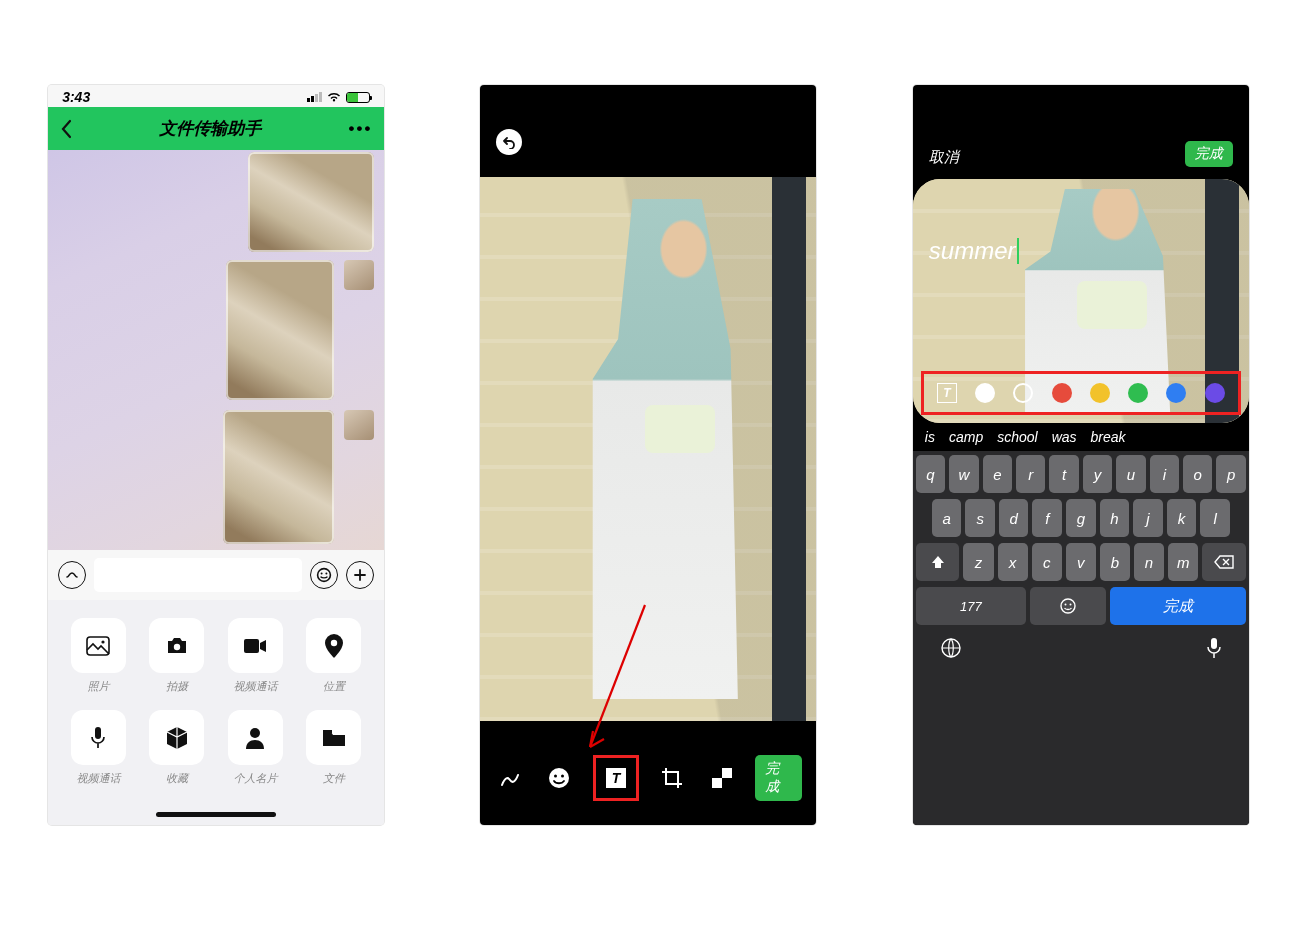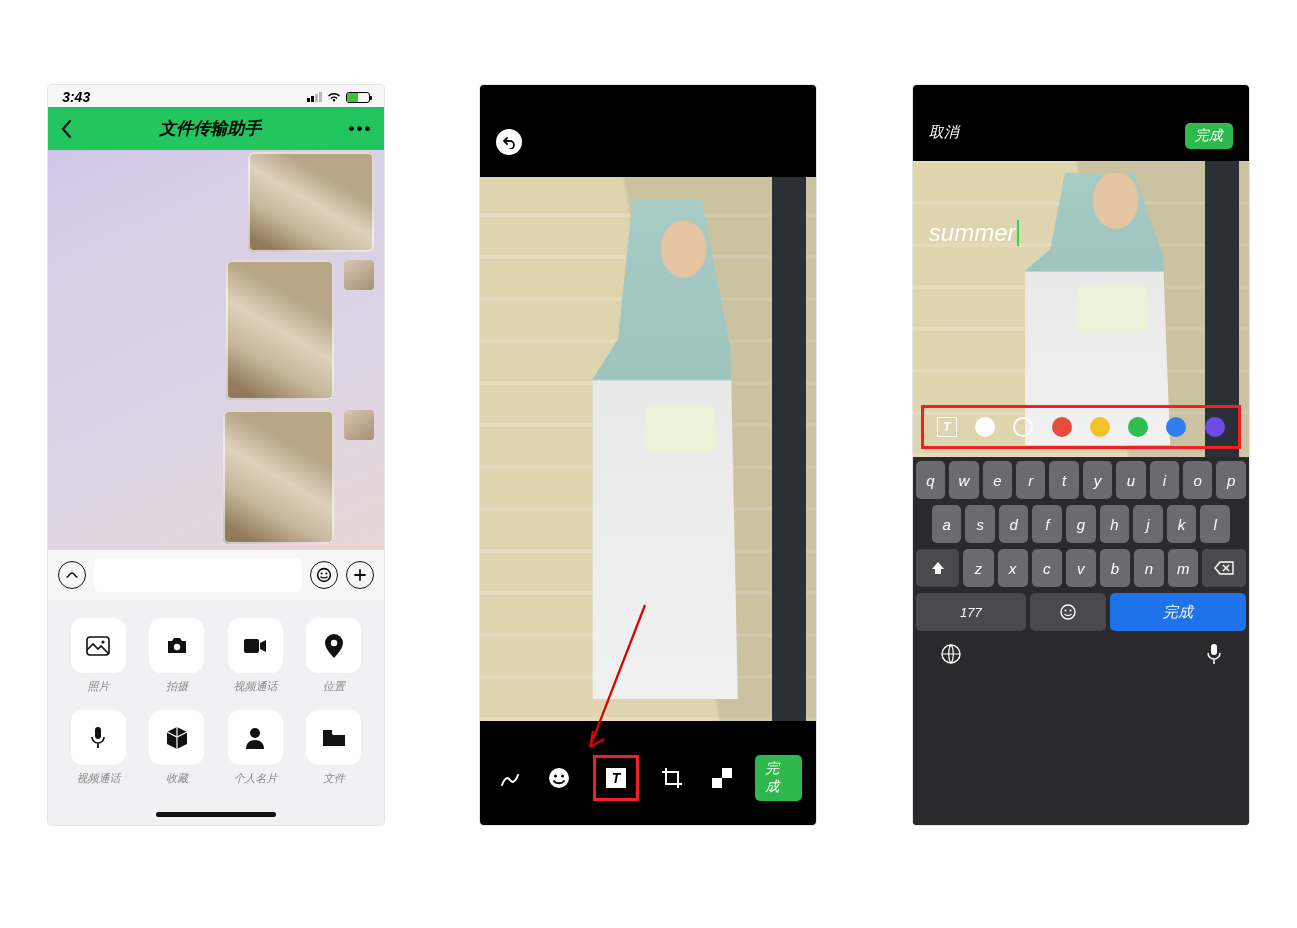--- a/index.html
+++ b/index.html
@@ -105,23 +105,23 @@
   .bag{position:absolute;left:49%;top:42%;width:70px;height:48px;background:#eaf2d8;border-radius:8px;}
   .post{position:absolute;right:10px;top:0;bottom:0;width:34px;background:#2a3036;}
 
   .tools{display:flex;align-items:center;gap:18px;padding:14px 14px 24px;position:relative;}
   .tico{width:32px;height:32px;display:flex;align-items:center;justify-content:center;}
   .hl{border:3px solid #e22; padding:4px 4px;}
   .done{margin-left:auto;background:#2fb84c;color:#fff;font-size:14px;padding:5px 10px;border-radius:5px;}
   .arrow{position:absolute;left:24%;top:-120px;bottom:55px;color:#d00;pointer-events:none;}
 
   
-  .hd3{display:flex;justify-content:space-between;align-items:flex-start;padding:38px 16px 12px;font-size:15px;}
+  .hd3{display:flex;justify-content:space-between;align-items:flex-end;padding:56px 16px 12px;font-size:15px;}
   .done3{background:#2fb84c;padding:4px 10px;border-radius:5px;font-size:14px;}
-  .photo3{position:relative;height:296px;overflow:hidden;}
+  .photo3{position:relative;height:244px;overflow:hidden;border-radius:27px;}
   .typed{position:absolute;left:16px;top:58px;font-size:24px;color:#fff;font-weight:400;
     display:flex;align-items:center;}
   .cursor{width:2px;height:26px;background:#2fd05c;margin-left:2px;}
   .colorbar{position:absolute;left:8px;right:8px;bottom:8px;height:44px;
     border:3px solid #e22;display:flex;align-items:center;justify-content:space-around;padding:0 4px;}
   .cbtn{width:20px;height:20px;border-radius:50%;}
   .tbtn{width:20px;height:20px;border:1.5px solid #fff;display:flex;align-items:center;justify-content:center;font-size:12px;font-weight:700;}
   .sugg{display:flex;gap:14px;padding:6px 12px;font-size:14px;color:#fff;}
   .kb{background:#2a2a2c;padding:4px 3px 6px;display:flex;flex-direction:column;gap:6px;flex:1;}
   .krow{display:flex;gap:4px;justify-content:center;}
@@ -359,20 +359,27 @@
       <div class="cbtn" style="background:#fff"></div>
       <div class="cbtn" style="border:2px solid #fff"></div>
       <div class="cbtn" style="background:#e64b3c"></div>
       <div class="cbtn" style="background:#f2c22b"></div>
       <div class="cbtn" style="background:#2fbd50"></div>
       <div class="cbtn" style="background:#2f7ef2"></div>
       <div class="cbtn" style="background:#6b4be6"></div>
     </div>
   </div>
 
+  <div class="sugg">
+    <span>is</span>
+    <span>camp</span>
+    <span>school</span>
+    <span>was</span>
+    <span>break</span>
+  </div>
 
   <div class="kb">
     <div class="krow" id="kr1">
         <div class="key k1">q</div>
         <div class="key k1">w</div>
         <div class="key k1">e</div>
         <div class="key k1">r</div>
         <div class="key k1">t</div>
         <div class="key k1">y</div>
         <div class="key k1">u</div>

